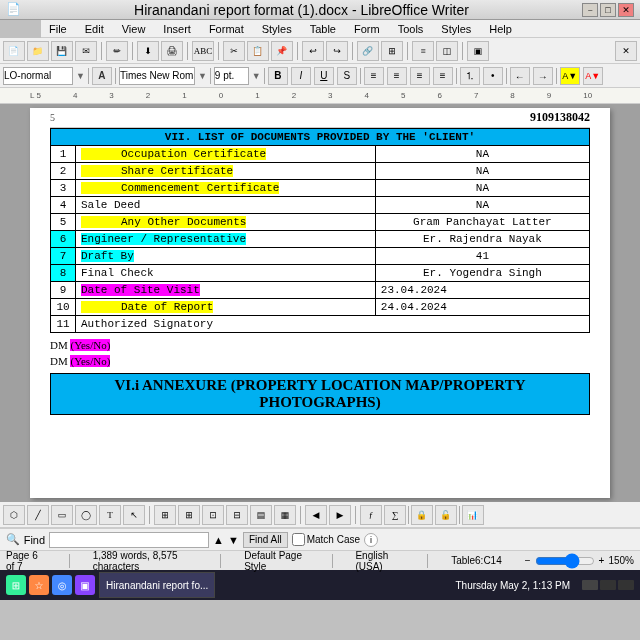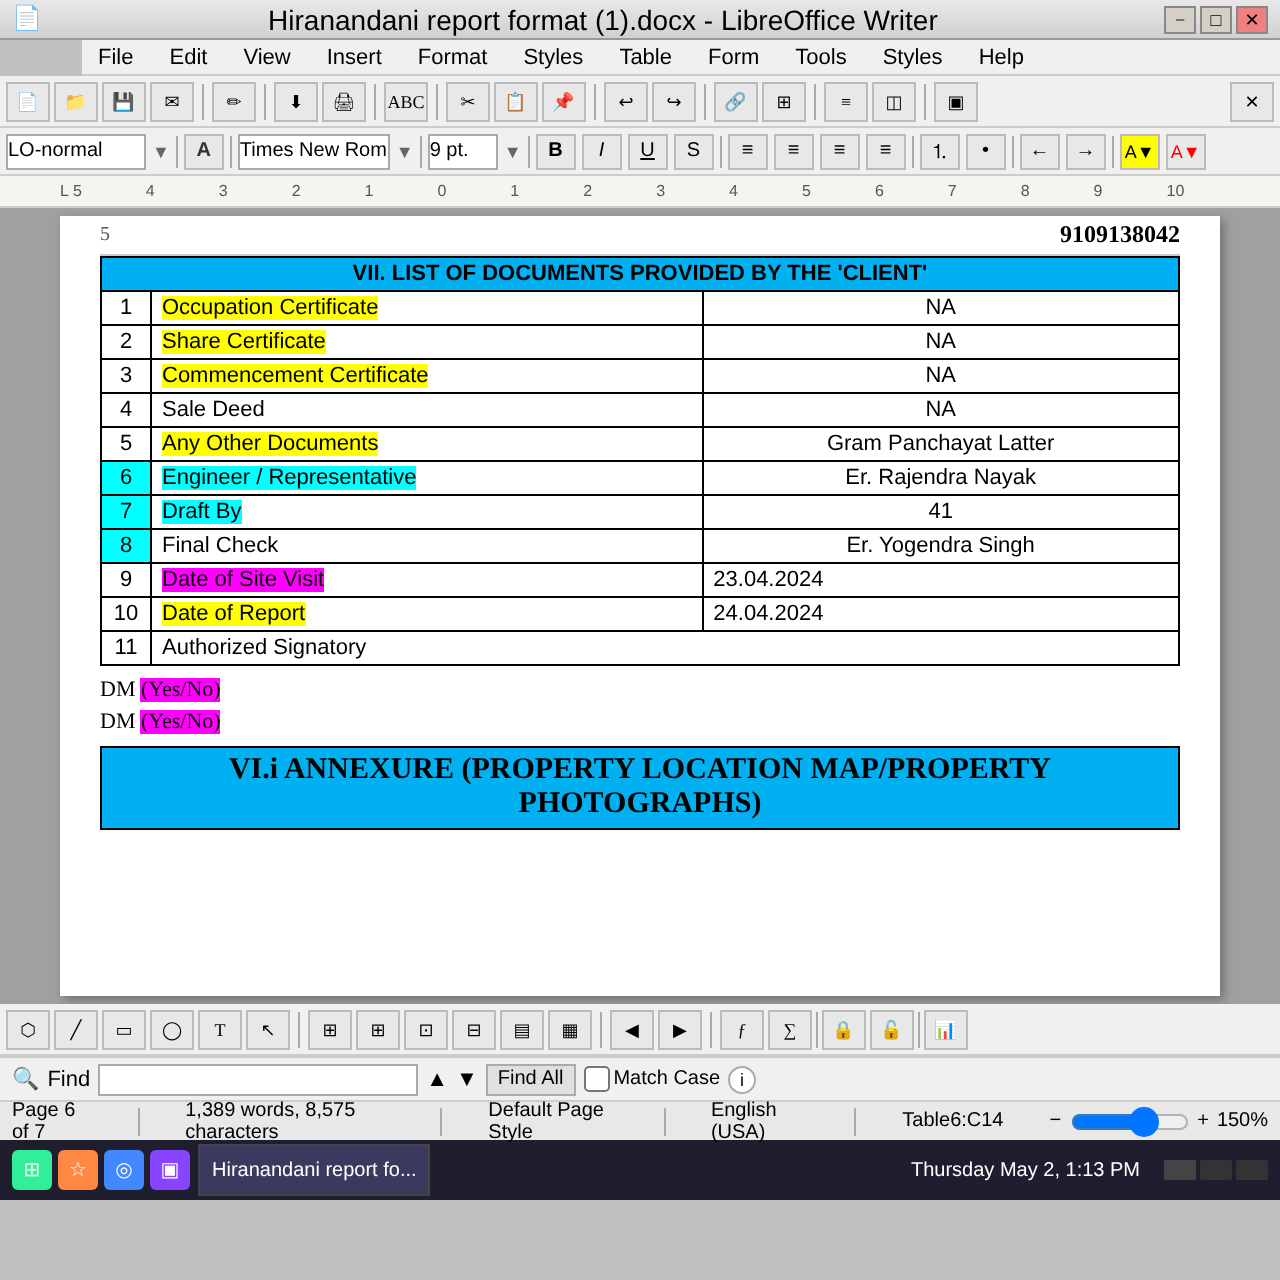--- a/index.html
+++ b/index.html
@@ -148,39 +148,39 @@
       min-height: 390px;
       box-shadow: 2px 2px 5px rgba(0,0,0,0.3);
       padding: 0 20px;
       overflow: hidden;
     }
 
     
     .doc-table {
       width: 100%;
       border-collapse: collapse;
-      font-family: Liberation Sans, sans-serif;
+      font-family: Liberation Mono, monospace;
       font-size: 11px;
     }
     .doc-table th, .doc-table td {
       border: 1px solid #000;
       padding: 2px 5px;
     }
     .section-header {
       background: #00b0f0;
       text-align: center;
       font-weight: bold;
       font-size: 11px;
       color: #000;
     }
     .row-num {
       text-align: center;
       width: 25px;
     }
-    .highlight-yellow { background: #ffff00; }
+    .highlight-yellow { background: #ffff00; padding-left: 40px; }
     .highlight-cyan { background: #00ffff; }
     .highlight-magenta { background: #ff00ff; }
     .val-right { text-align: center; }
 
     .footer-section {
       padding: 4px 0;
       font-family: 'Times New Roman', serif;
       font-size: 11px;
     }
     .footer-heading {

